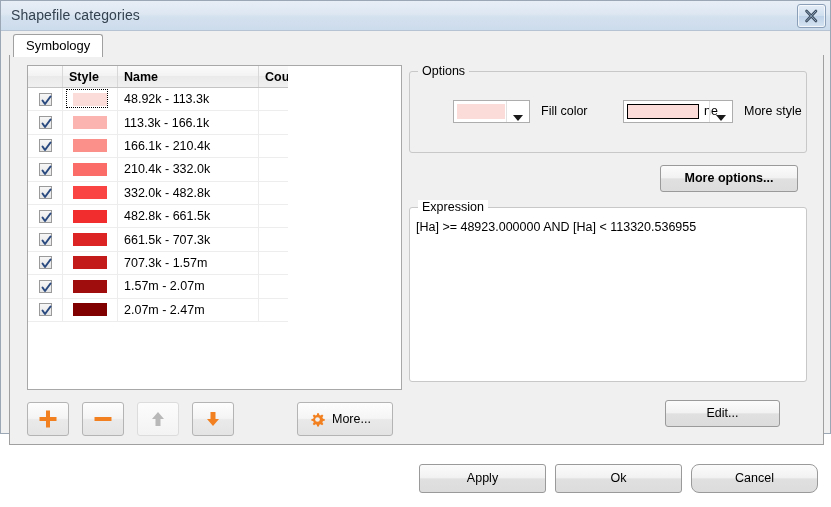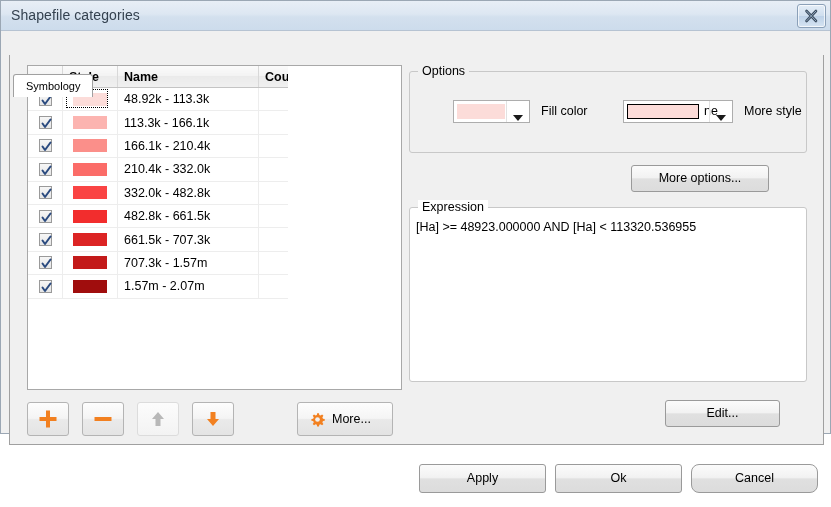--- a/index.html
+++ b/index.html
@@ -50,24 +50,23 @@
     width: 815px; height: 24px;
   }
   .tab {
     position: absolute; left: 4px; top: 2px;
     height: 22px; padding: 0 12px;
     line-height: 22px;
     background: #ffffff;
     border: 1px solid #a0a0a0;
     border-bottom: none;
     border-radius: 3px 3px 0 0;
-    font-size: 11px;
+    font-size: 13px;
     cursor: pointer;
     z-index: 2;
-    margin-top: 40px;
   }
   .tab-line {
     position: absolute; left: 0; top: 23px;
     width: 815px; height: 1px; background: #a0a0a0;
   }
   
   .tabpage {
     position: absolute; left: 8px; top: 54px;
     width: 815px; height: 390px;
     box-sizing: border-box;
@@ -213,21 +212,21 @@
     box-sizing: border-box;
     border: 1px solid #9a9a9a;
     border-radius: 3px;
     background: linear-gradient(to bottom, #fbfbfb 0%, #f2f2f2 46%, #e0e0e0 52%, #dcdcdc 100%);
     font-size: 12.5px;
     text-align: center;
     cursor: pointer;
     color: #000;
   }
   .pbtn span { display: block; }
-  #more-options-btn { left: 621px; top: 110px; width: 138px; height: 27px; line-height: 25px; }
+  #more-options-btn { left: 650px; top: 110px; width: 138px; height: 27px; line-height: 25px; font-weight: bold; }
   #edit-btn { left: 655px; top: 345px; width: 115px; height: 27px; line-height: 25px; }
   
   .bottombar { position: absolute; left: 0; top: 444px; width: 829px; height: 61px; }
   #apply-btn  { left: 418px; top: 19px; width: 127px; height: 29px; line-height: 27px; }
   #ok-btn     { left: 554px; top: 19px; width: 127px; height: 29px; line-height: 27px; }
   #cancel-btn { left: 690px; top: 19px; width: 127px; height: 29px; line-height: 27px; border-radius: 8px; }
 </style>
 </head>
 <body>
 
@@ -419,20 +418,38 @@
                 <td class="col-style swatch-wrap">
                   <div class="swatch" style="background:#a00d0d"></div>
                 </td>
                 <td class="col-name">
                   <div class="cellname">1.57m - 2.07m</div>
                 </td>
                 <td class="col-count">
                   <div class="cellname"></div>
                 </td>
               </tr>
+              <tr>
+                <td class="col-chk">
+                  <div class="chk">
+                    <svg width="11" height="11" viewBox="0 0 11 11">
+                      <path d="M1.5 5.5 L4 9 L9.5 1.5" stroke="#2a4a7f" stroke-width="2" fill="none" stroke-linecap="round" stroke-linejoin="round"></path>
+                    </svg>
+                  </div>
+                </td>
+                <td class="col-style swatch-wrap">
+                  <div class="swatch" style="background:#800000"></div>
+                </td>
+                <td class="col-name">
+                  <div class="cellname">2.07m - 2.47m</div>
+                </td>
+                <td class="col-count">
+                  <div class="cellname"></div>
+                </td>
+              </tr>
             </tbody>
         </table>
       </div>
     </div>
 
     <div class="tbtn" style="left:17px; top:347px;">
       <span>
         <svg width="20" height="20" viewBox="0 0 20 20">
           <path d="M10 3.5 V16.5 M3.5 10 H16.5" stroke="#f28020" stroke-width="4" stroke-linecap="square"></path>
         </svg>

